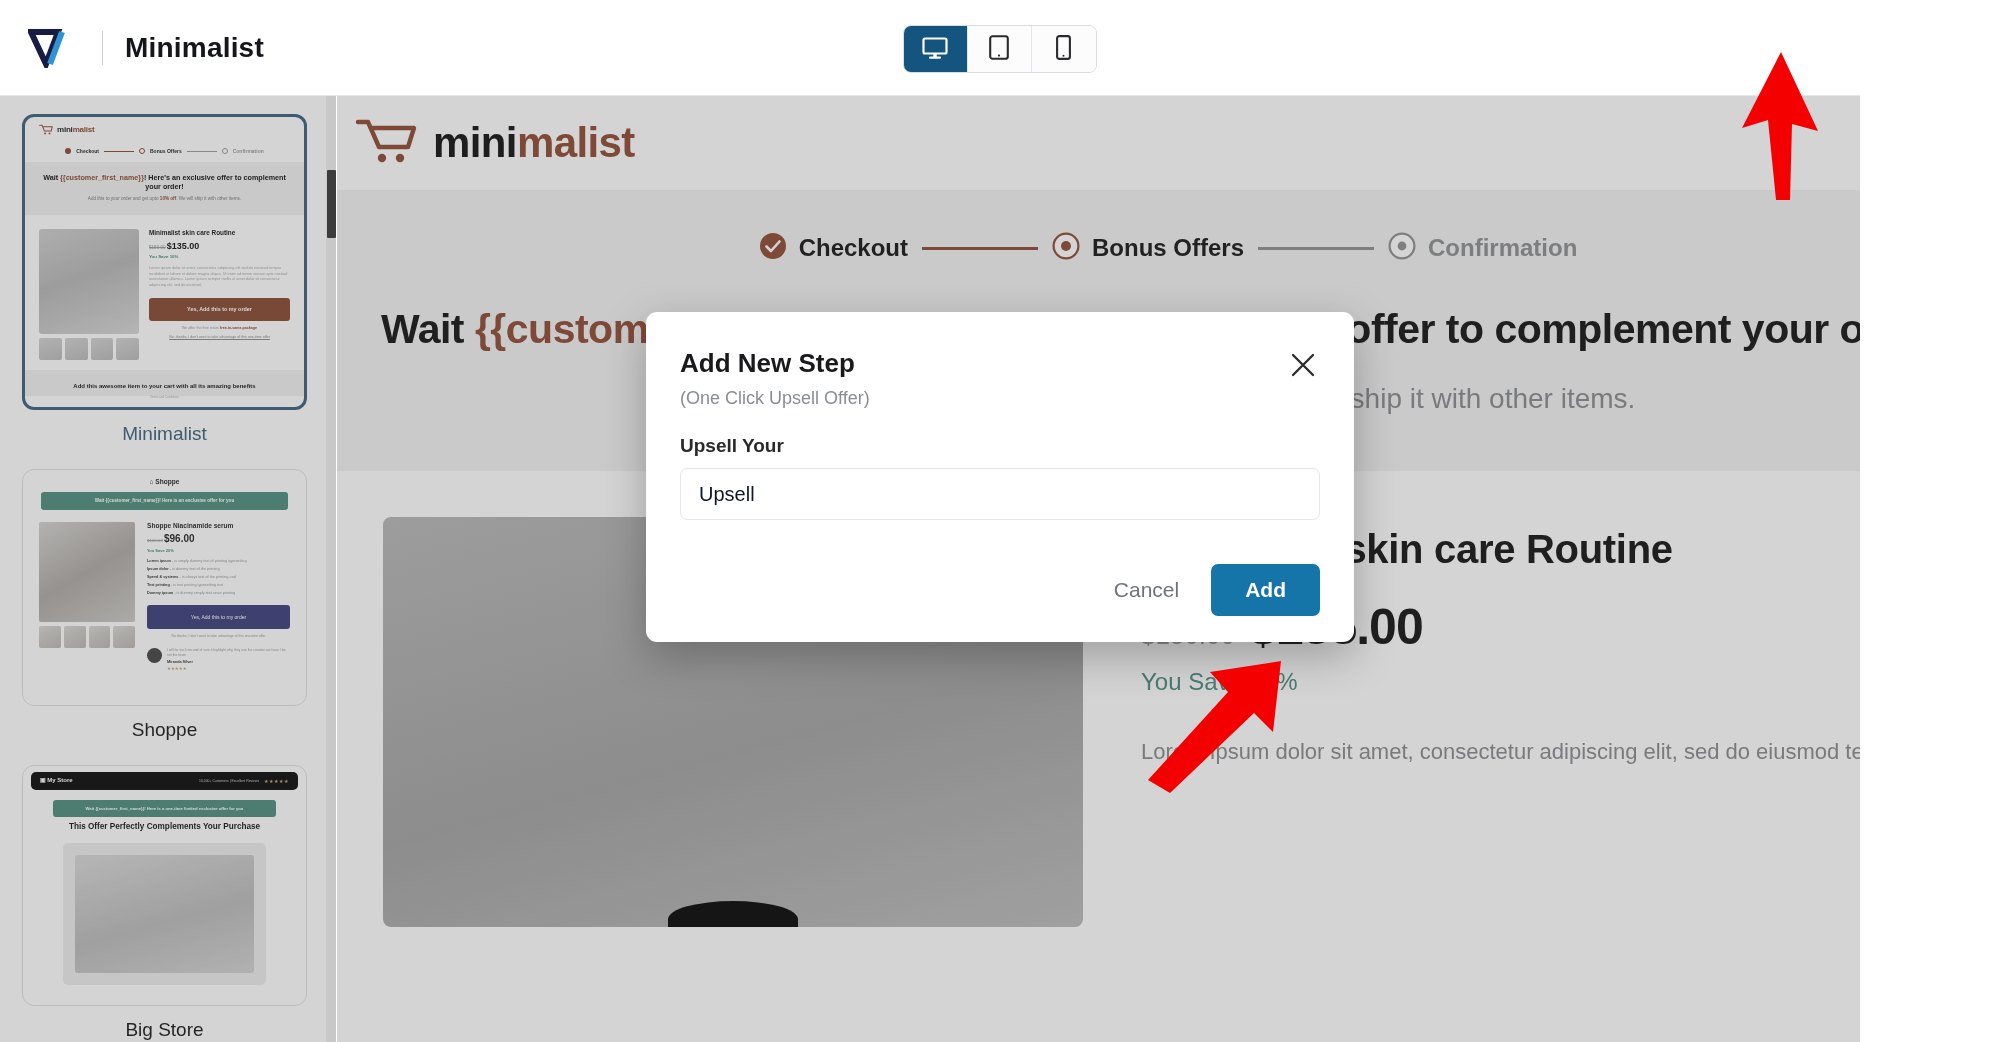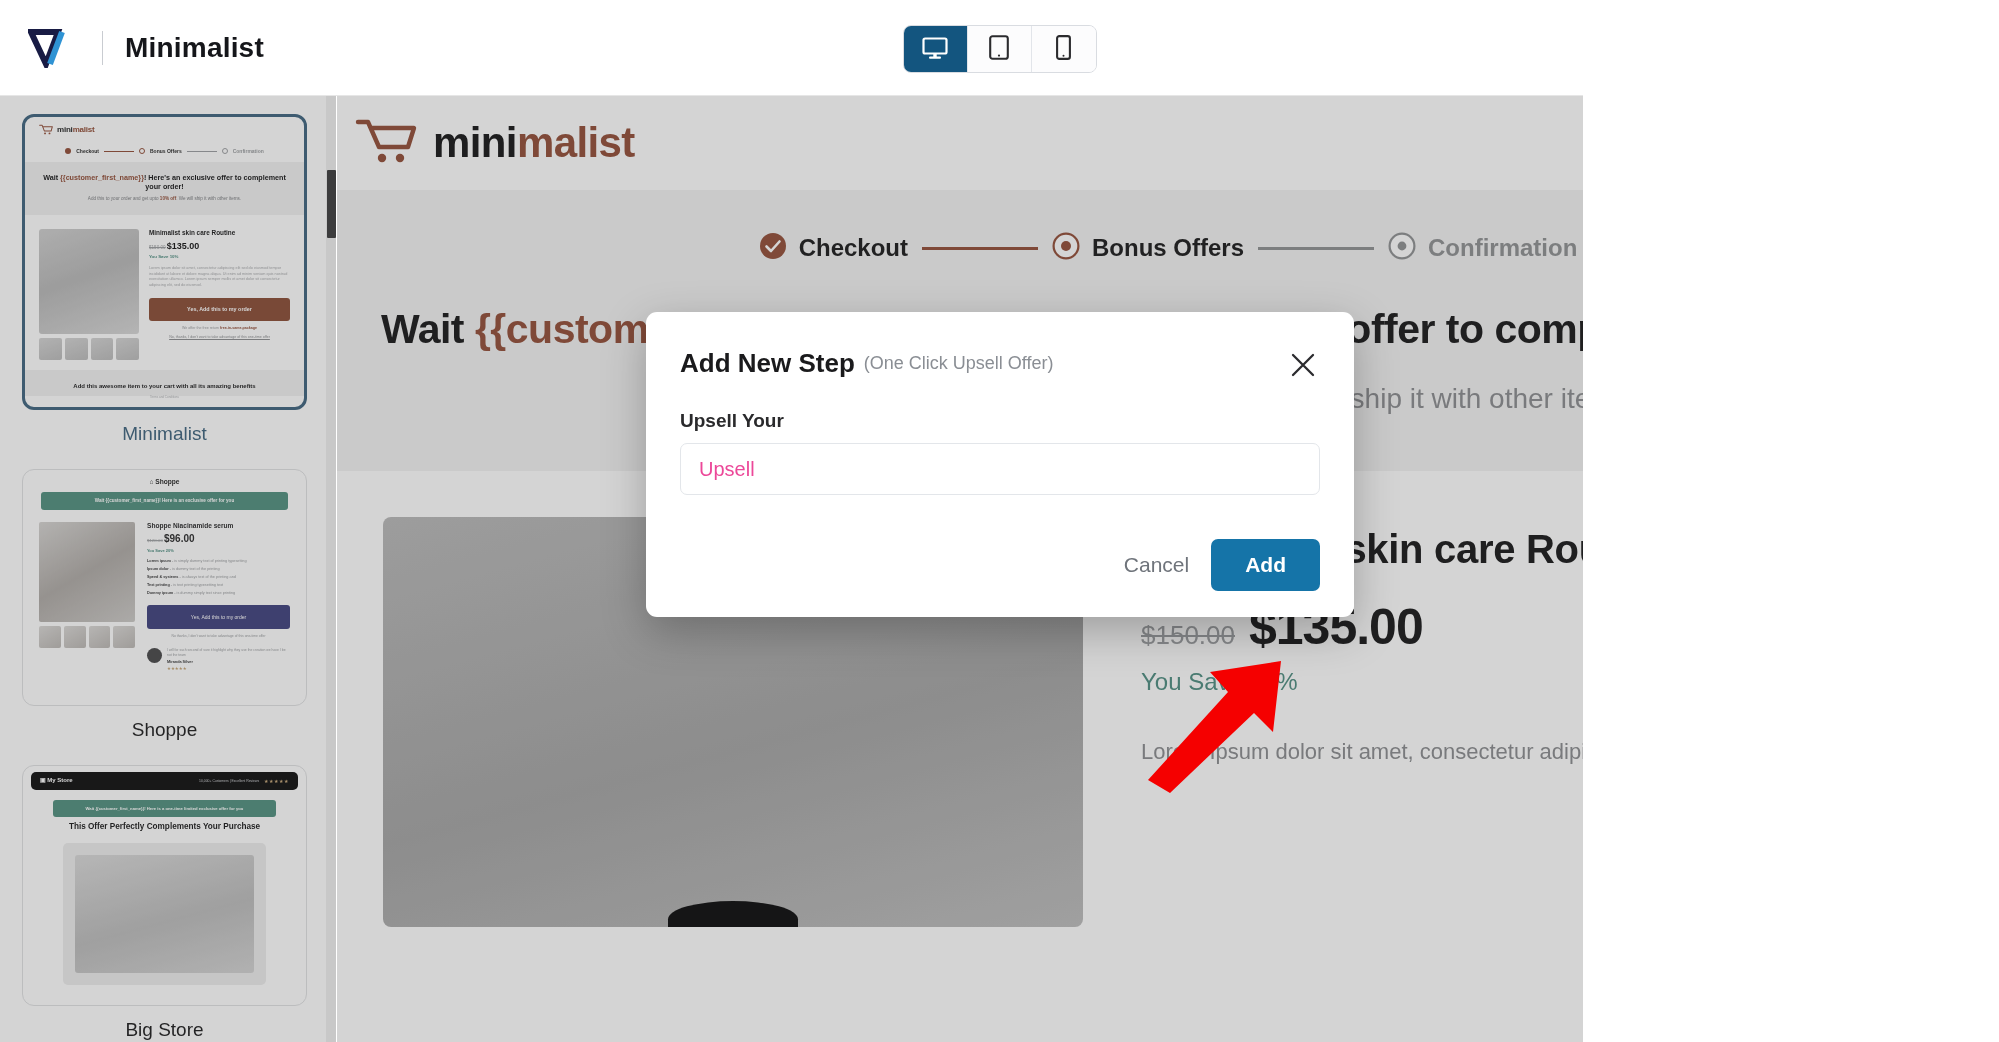--- a/index.html
+++ b/index.html
@@ -2,21 +2,21 @@
 <html><head>
 <meta charset="utf-8">
 <style>
   * { box-sizing: border-box; margin: 0; padding: 0; }
   html, body {
     width: 1999px; height: 1042px;
     overflow: hidden;
     font-family: "Liberation Sans", sans-serif;
     background: #ffffff;
   }
-  #app { position: relative; width: 1583px; height: 1042px; overflow: hidden; background:#fff; }
+  #app { position: relative; width: 1860px; height: 1042px; overflow: hidden; background:#fff; }
 
   
   .dimmed { filter: grayscale(0.55) brightness(0.86) contrast(0.92); }
 
   
   .topbar {
     position: absolute; left:0; top:0; width:1999px; height:96px;
     background:#ffffff;
     display:flex; align-items:center;
     border-bottom:1px solid #e6e6e6;
@@ -200,34 +200,34 @@
 
   
   .modal-layer { position:absolute; inset:0; z-index:10; }
   .modal {
     position:absolute; left:646px; top:312px; width:708px;
     background:#fff; border-radius:11px;
     box-shadow:0 14px 44px rgba(0,0,0,.26);
     padding:36px 34px 26px 34px;
   }
   .modal-head { display:flex; align-items:flex-start; justify-content:space-between; }
-  .modal-title-wrap { display:flex; align-items:center; gap:9px; }
+  .modal-title-wrap { display:flex; align-items:flex-start; gap:9px;flex-direction:column; }
   .modal-title { font-size:26px; font-weight:700; color:#1a1a1c; }
   .modal-sub { font-size:18px; color:#8a8e94; }
   .modal-close { width:34px; height:34px; display:flex; align-items:center; justify-content:center;
     cursor:pointer; margin-top:2px; }
 
   .field { margin-top:26px; }
   .field-label { font-size:19px; font-weight:700; color:#2a2a2c; margin-bottom:11px; display:block; }
   .field-input {
     width:100%; height:52px; border:1px solid #e3e6ea; border-radius:7px;
-    padding:0 18px; font-size:20px; color:#ec4899;
+    padding:0 18px; font-size:20px; color:#0f172a;
     font-family:"Liberation Sans", sans-serif; background:#fff; outline:none;
   }
-  .modal-actions { display:flex; align-items:center; justify-content:flex-end; margin-top:44px; }
+  .modal-actions { display:flex; align-items:center; justify-content:flex-end; gap:10px; margin-top:44px; }
   .btn-cancel { background:transparent; border:0; font-size:21px; color:#6f747b;
     padding:12px 22px; cursor:pointer; font-family:"Liberation Sans", sans-serif; }
   .btn-add { background:#1574a8; border:0; color:#fff; font-size:21px; font-weight:700;
     padding:14px 34px; border-radius:7px; cursor:pointer; font-family:"Liberation Sans", sans-serif; }
 
   
   .arrows { position:absolute; inset:0; z-index:20; pointer-events:none; }
 </style>
 </head>
 <body>

